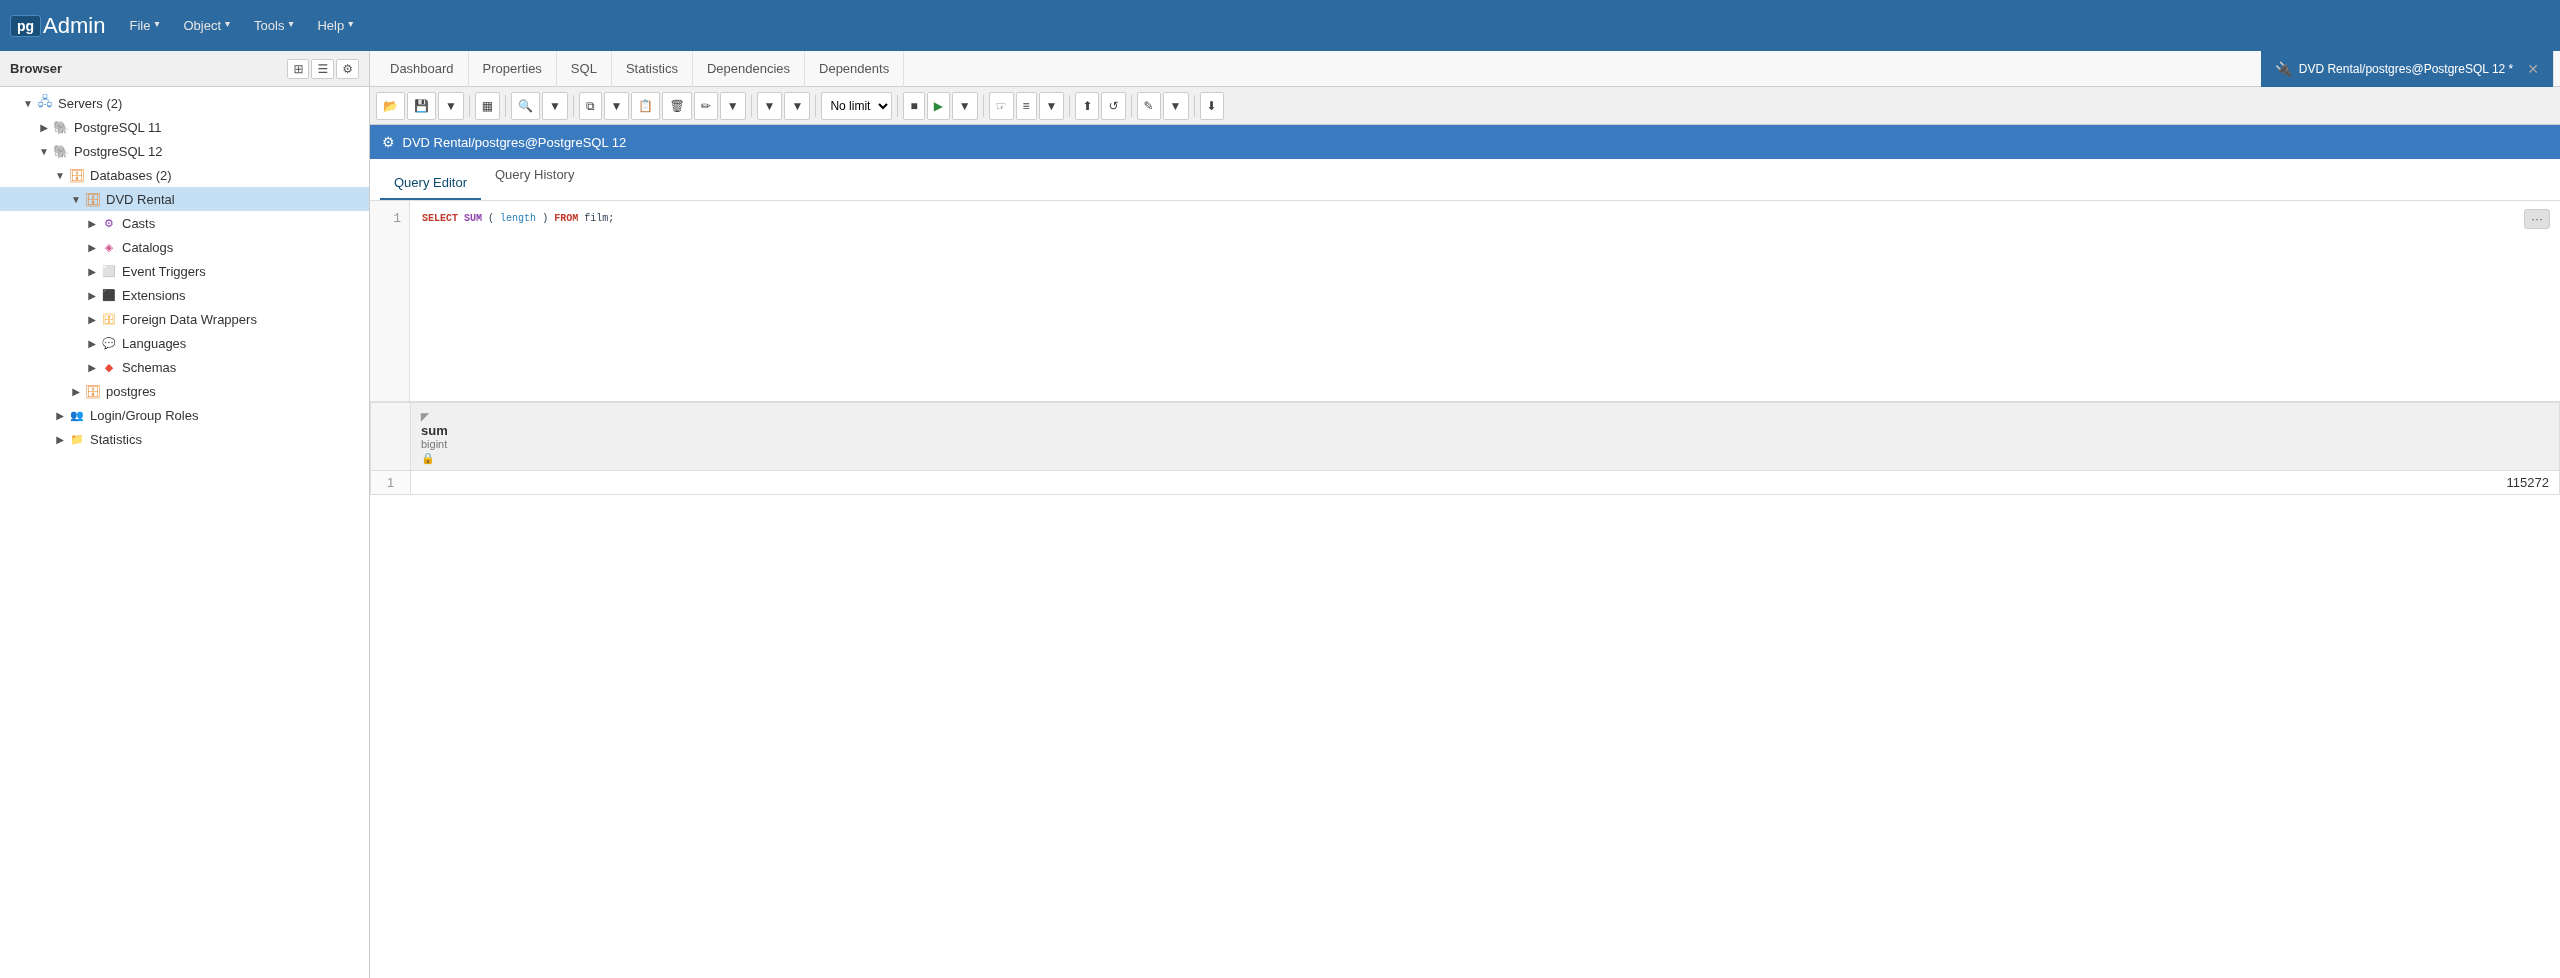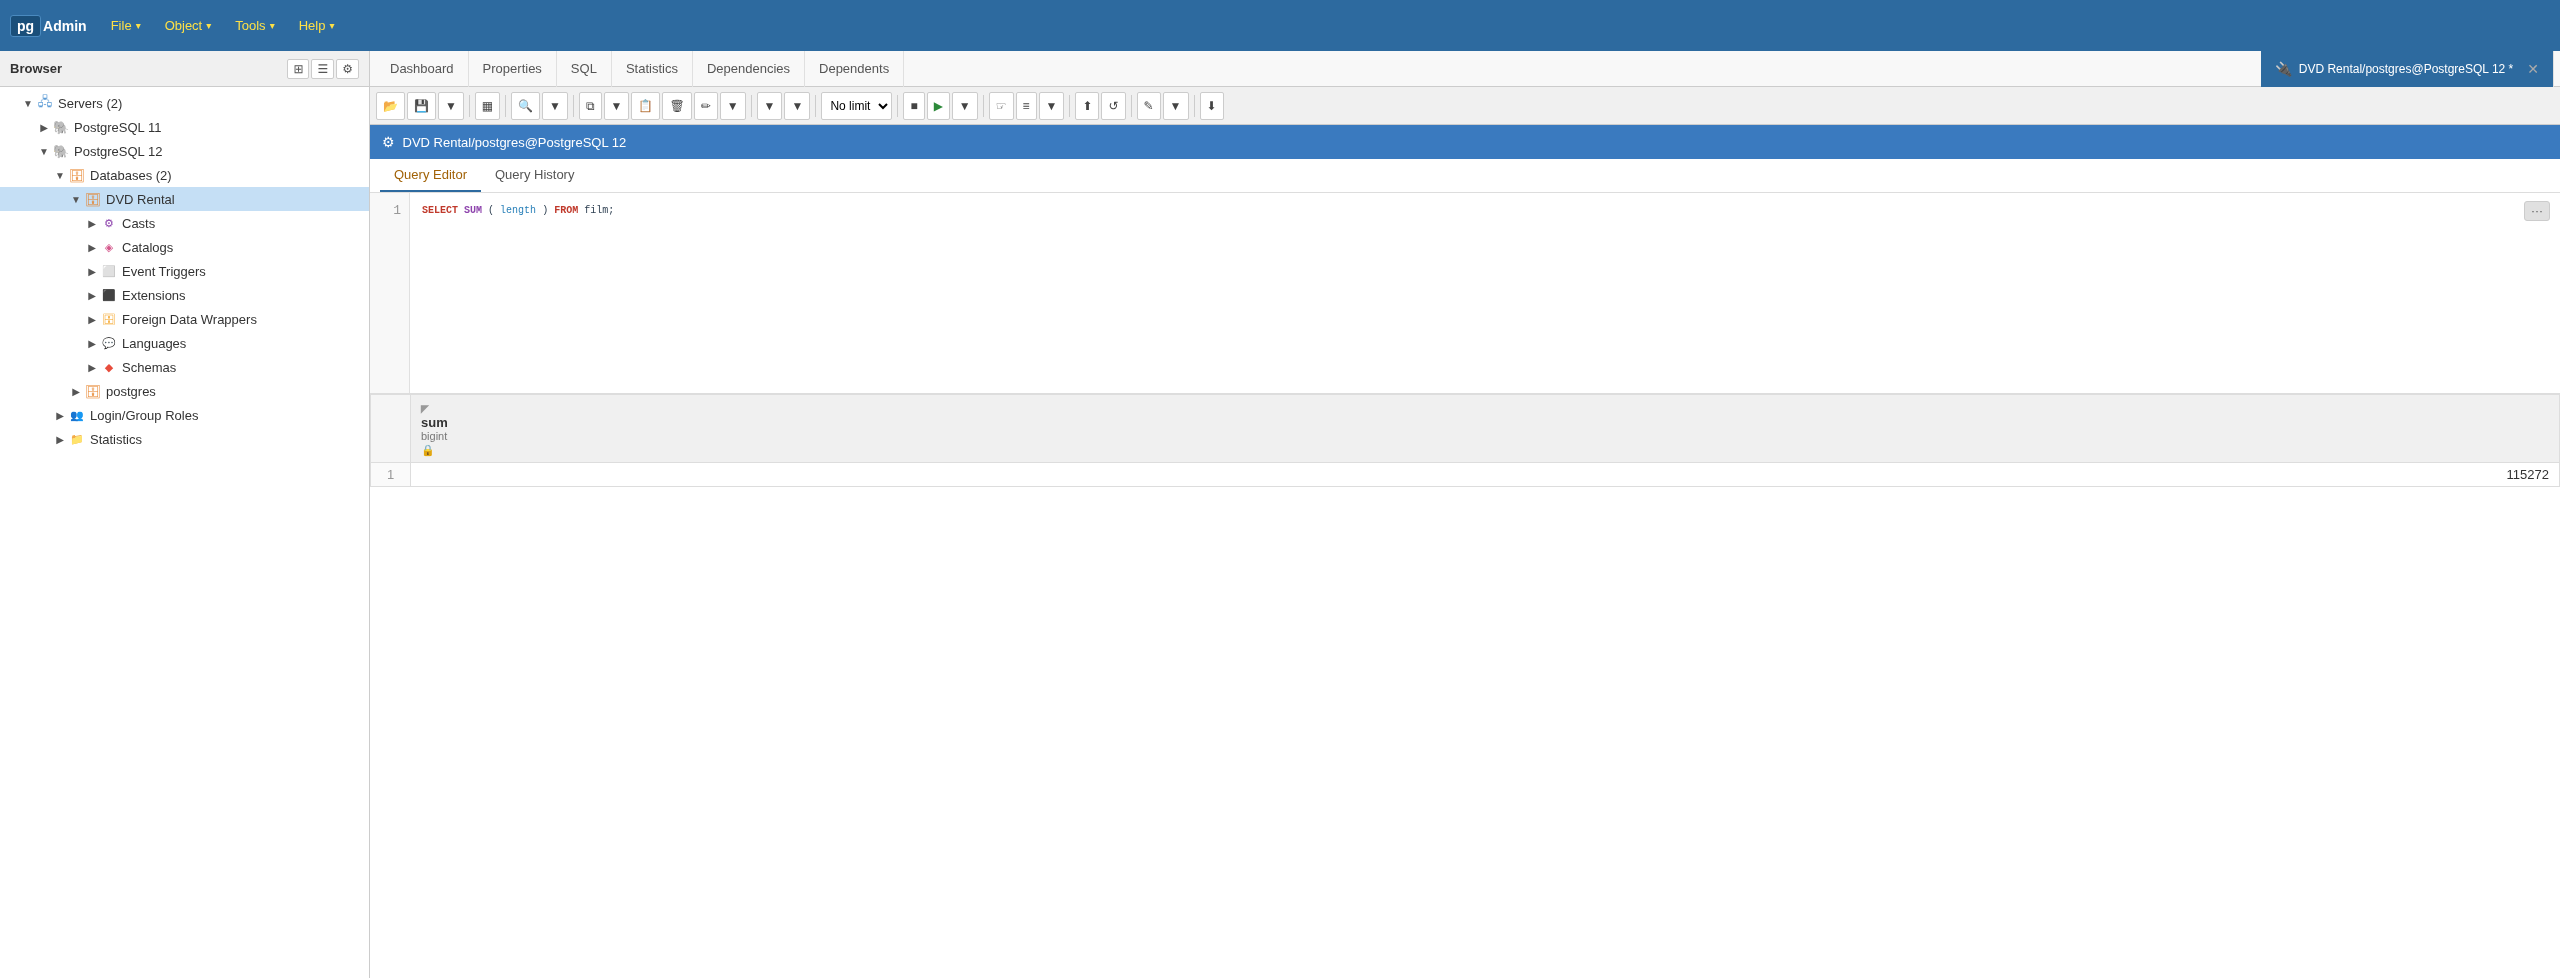--- a/index.html
+++ b/index.html
@@ -23,32 +23,31 @@
       background: #1a4f7a;
       color: white;
       font-weight: bold;
       font-size: 14px;
       padding: 2px 6px;
       border-radius: 3px;
       border: 1px solid #4a8abf;
     }
     .pgadmin-logo-text {
       color: white;
-      font-size: 14px;
-      font-weight: bold;
+      font-size: 22px;
+      font-weight: normal;
       margin-left: 2px;
     }
     .nav-menu-item {
-      color: #fde047;
+      color: #e5e5e5;
       padding: 4px 10px;
       cursor: pointer;
       font-size: 13px;
       border-radius: 3px;
       display: flex;
-      align-items: center;
       gap: 4px;
     }
     .nav-chevron { font-size: 10px; }
 
     
     .main-layout {
       display: flex;
       height: calc(100vh - 40px);
     }
 
@@ -235,23 +234,24 @@
       padding: 0 10px;
     }
     .sub-tab {
       padding: 8px 14px;
       font-size: 13px;
       cursor: pointer;
       color: #555;
       border-bottom: 2px solid transparent;
     }
     .sub-tab.active {
-      color: #a16207;
+      color: #0c4a6e;
       border-bottom: 2px solid #2d6a9f;
       font-weight: 500;
+      margin-top: 8px;
     }
 
     
     .query-editor-area {
       background: white;
       padding: 0;
       flex: 1;
       display: flex;
       overflow: hidden;
       position: relative;

